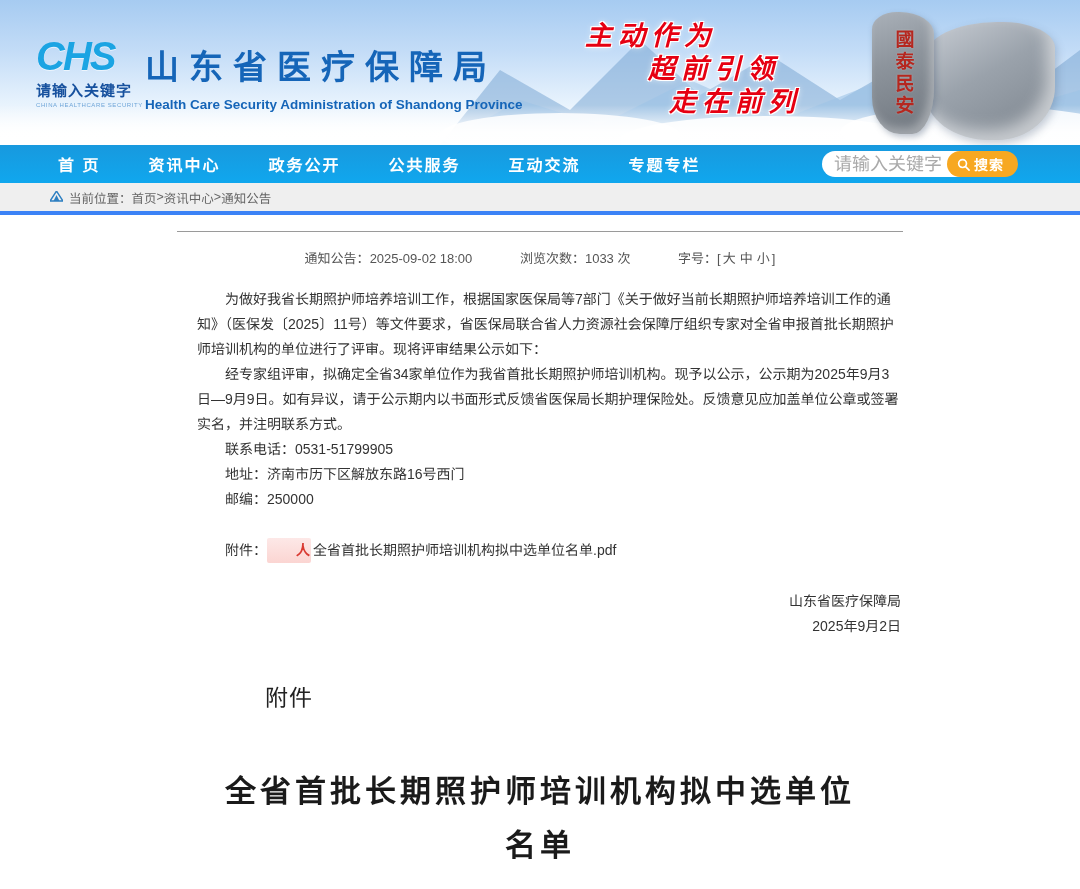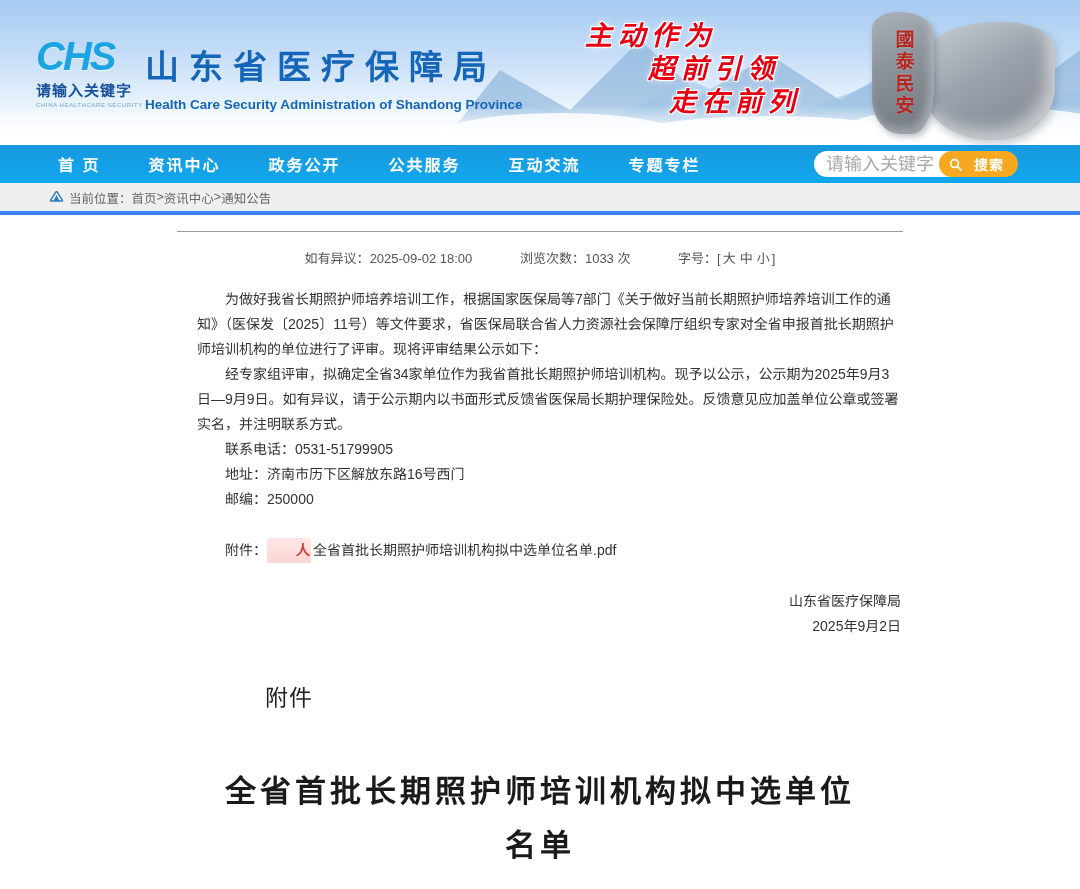--- a/index.html
+++ b/index.html
@@ -80,21 +80,21 @@
   .search-input {
     width:138px; height:26px; border:none; outline:none;
     border-radius:13px 0 0 13px; padding:0 12px; font-size:18px; color:#c2410c;
     background:#fff;
   }
   .search-input::placeholder { color:#aaa; }
   .search-button {
     height:26px; border:none; outline:none; cursor:pointer;
     background:#f7a821; color:#fff; font-size:14px; font-weight:bold;
     border-radius:13px; margin-left:-13px; padding:0 14px 0 10px;
-    display:flex; align-items:center; gap:12px; letter-spacing:1px;
+    display:flex; align-items:center; gap:4px; letter-spacing:1px;
   }
 
   
   .breadcrumb-bar {
     width:100%; height:32px; background:#efefef; border-bottom:4px solid #3b82f6;
     display:flex; align-items:center; padding-left:50px; font-size:12.5px; color:#666;
   }
   .breadcrumb-bar .crumb { color:#666; text-decoration:none; cursor:pointer; }
   .home-icon { margin-right:6px; display:inline-flex; }
 
@@ -203,21 +203,21 @@
     <a class="crumb">资讯中心</a>
     <span>&gt;</span>
     <a class="crumb">通知公告</a>
   </div>
 
   <main>
     <div class="content-col">
       <hr class="title-divider">
 
       <div class="article-meta">
-        <span class="meta-group"><span>如有异议：</span><span>2025-09-02 18:00</span></span>
+        <span class="meta-group"><span>通知公告：</span><span>2025-09-02 18:00</span></span>
         <span class="meta-group"><span>浏览次数：</span><span>1033 次</span></span>
         <span class="meta-group"><span>字号：[</span><span class="fontsize-option">大</span><span class="fontsize-option">中</span><span class="fontsize-option">小</span><span>]</span></span>
       </div>
 
       <div class="article-body">
         <p>为做好我省长期照护师培养培训工作，根据国家医保局等7部门《关于做好当前长期照护师培养培训工作的通知》（医保发〔2025〕11号）等文件要求，省医保局联合省人力资源社会保障厅组织专家对全省申报首批长期照护师培训机构的单位进行了评审。现将评审结果公示如下：</p>
         <p>经专家组评审，拟确定全省34家单位作为我省首批长期照护师培训机构。现予以公示，公示期为2025年9月3日—9月9日。如有异议，请于公示期内以书面形式反馈省医保局长期护理保险处。反馈意见应加盖单位公章或签署实名，并注明联系方式。</p>
         <p>联系电话：0531-51799905</p>
         <p>地址：济南市历下区解放东路16号西门</p>
         <p>邮编：250000</p>

